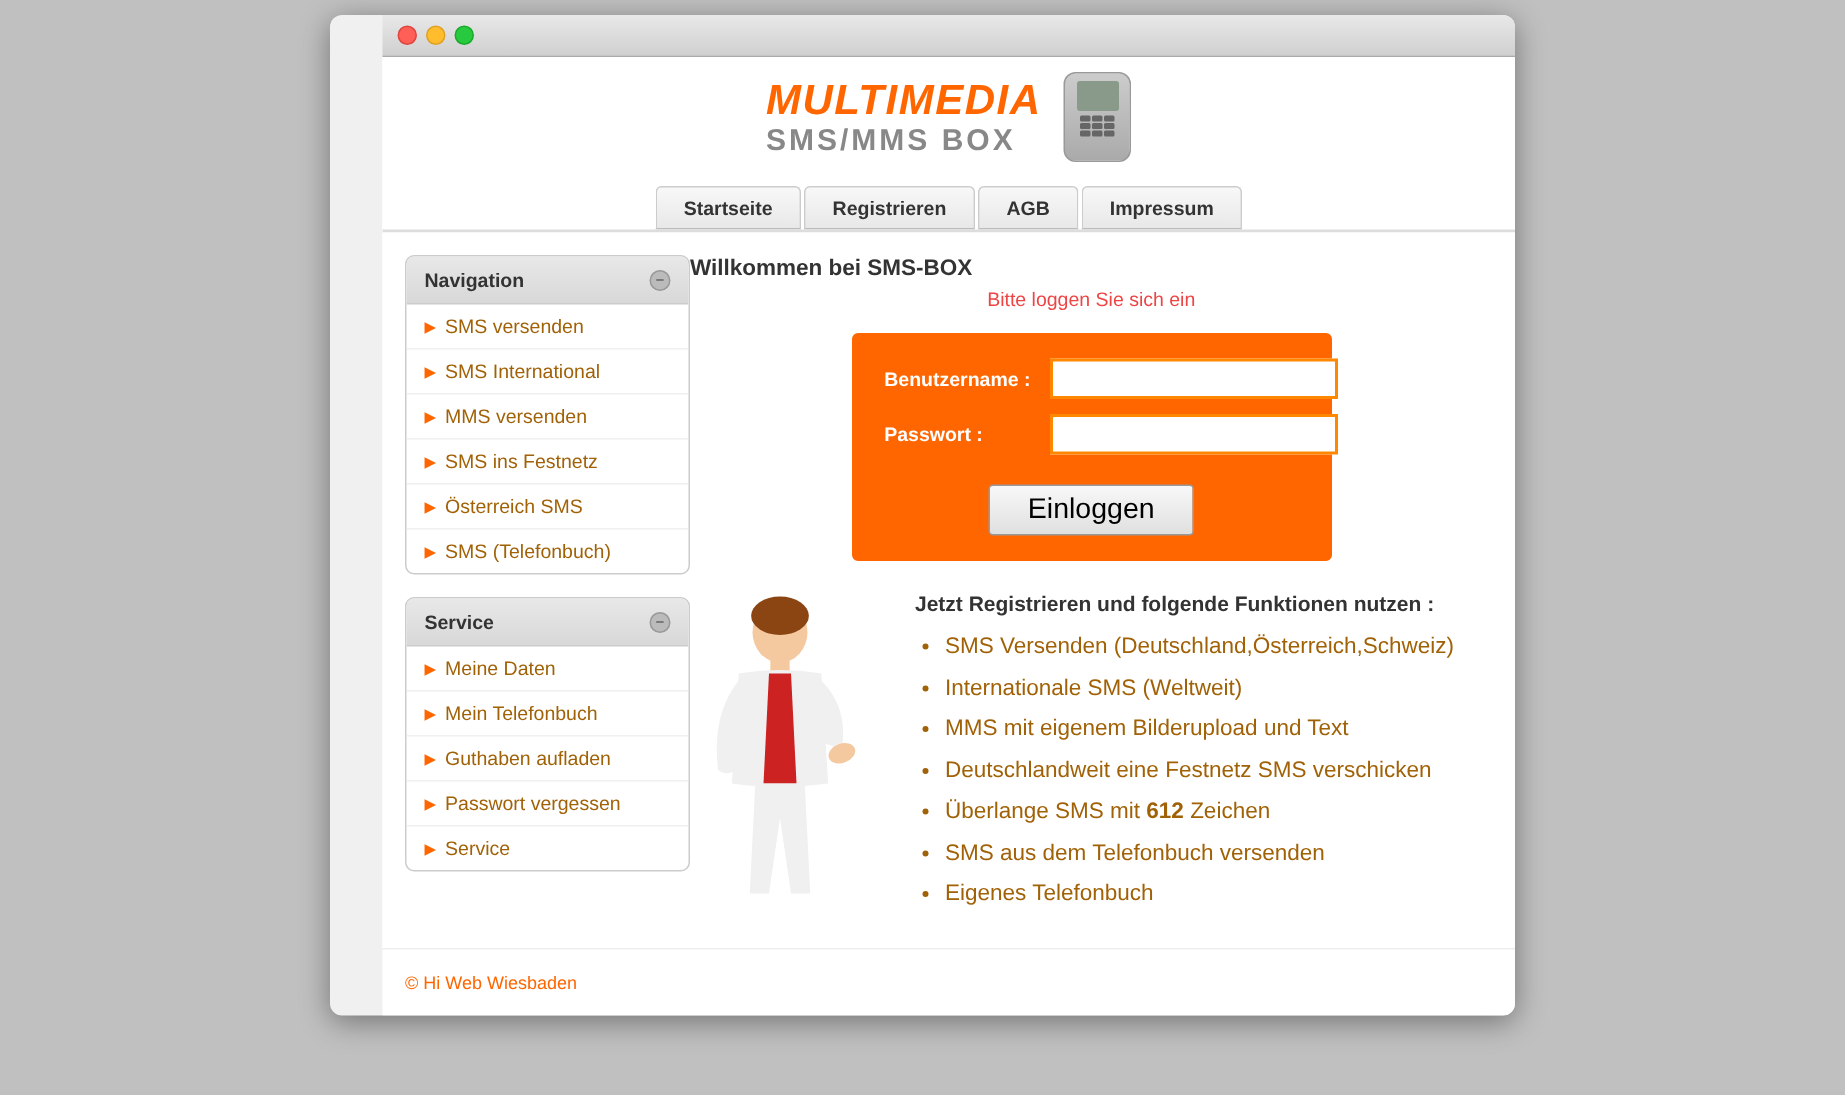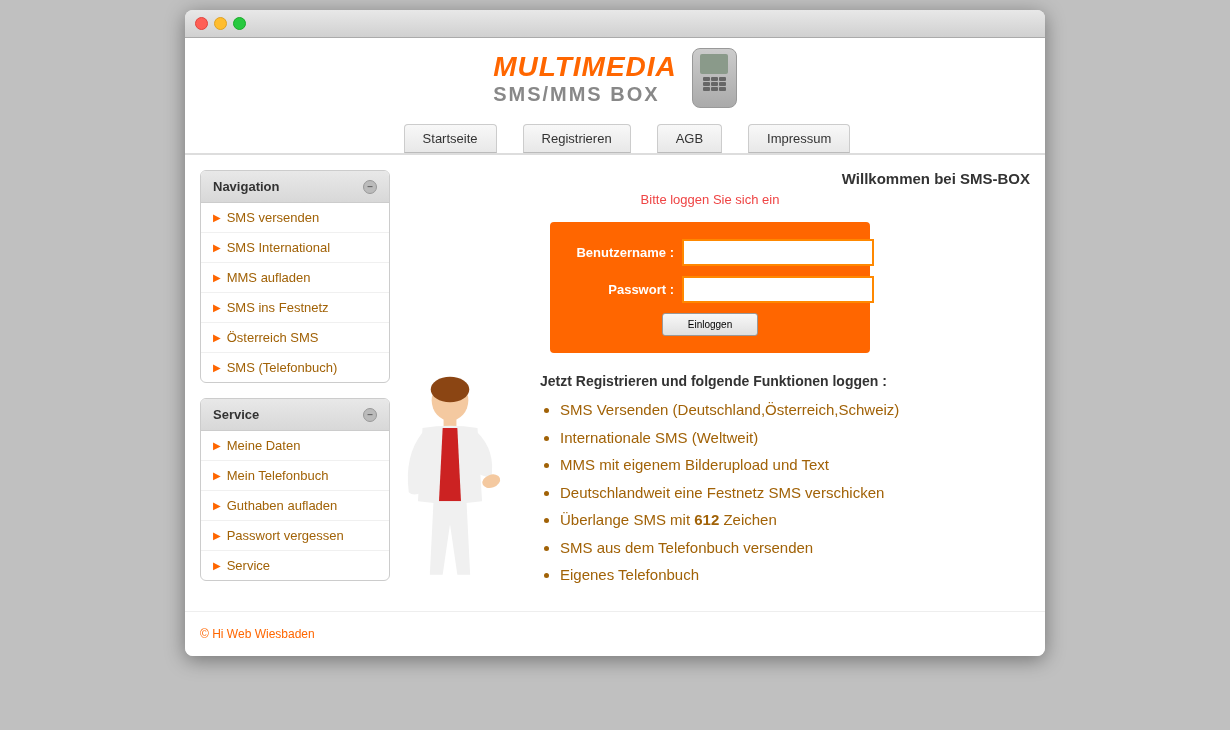--- a/index.html
+++ b/index.html
@@ -7,25 +7,26 @@
       background: #c0c0c0;
       font-family: Arial, Helvetica, sans-serif;
       font-size: 13px;
       display: flex;
       justify-content: center;
       align-items: flex-start;
       min-height: 730px;
       padding: 10px 0;
     }
     .browser-window {
-      width: 860px;
+      width: 790px;
       background: #f0f0f0;
       border-radius: 8px;
       box-shadow: 0 4px 20px rgba(0,0,0,0.4);
       overflow: hidden;
+      padding-left: 35px;
     }
     .browser-titlebar {
       background: linear-gradient(to bottom, #e8e8e8, #d0d0d0);
       height: 28px;
       display: flex;
       align-items: center;
       padding: 0 10px;
       gap: 6px;
       border-bottom: 1px solid #aaa;
     }
@@ -107,24 +108,23 @@
       gap: 2px;
       padding: 8px 0 0 0;
     }
     .nav-tab {
       padding: 6px 18px;
       background: linear-gradient(to bottom, #f8f8f8, #e8e8e8);
       border: 1px solid #ccc;
       border-bottom: 1px solid #bbb;
       cursor: pointer;
       font-size: 13px;
-      font-weight: 400;
+      font-weight: 700;
       color: #333;
       border-radius: 4px 4px 0 0;
-      margin-left: 24px;
     }
     
     .main-layout {
       display: flex;
       padding: 15px;
       background: white;
     }
     
     .sidebar {
       width: 190px;
@@ -177,21 +177,21 @@
     .sidebar-link {
       color: #a16207;
       text-decoration: none;
       font-size: 13px;
     }
     
     .main-content {
       flex: 1;
     }
     .welcome-title {
-      text-align: right;
+      text-align: left;
       font-weight: bold;
       font-size: 15px;
       color: #333;
       margin-bottom: 5px;
     }
     .login-prompt {
       text-align: center;
       color: #ef4444;
       font-size: 13px;
       margin-bottom: 15px;
@@ -207,41 +207,40 @@
     }
     .form-row {
       display: flex;
       align-items: center;
       margin-bottom: 10px;
     }
     .form-label {
       color: white;
       font-size: 13px;
       font-weight: bold;
-      text-align: right;
       width: 110px;
       padding-right: 8px;
       flex-shrink: 0;
     }
     .form-input {
       flex: 1;
       padding: 4px 6px;
       border: 2px solid #ff8800;
       font-size: 13px;
       outline: none;
       background: white;
     }
     .login-btn {
       display: block;
-      margin: 10px auto 0 auto;
+      margin: 20px auto 0 auto;
       padding: 5px 25px;
       background: linear-gradient(to bottom, #f8f8f8, #e0e0e0);
       border: 1px solid #999;
       cursor: pointer;
-      font-size: 10px;
+      font-size: 19px;
       border-radius: 3px;
     }
     
     .content-section {
       display: flex;
       gap: 20px;
       align-items: flex-start;
     }
     .person-img {
       width: 130px;
@@ -336,21 +335,21 @@
           <div class="sidebar-item">
             <span class="sidebar-arrow">▶</span>
             <a class="sidebar-link">SMS versenden</a>
           </div>
           <div class="sidebar-item">
             <span class="sidebar-arrow">▶</span>
             <a class="sidebar-link">SMS International</a>
           </div>
           <div class="sidebar-item">
             <span class="sidebar-arrow">▶</span>
-            <a class="sidebar-link">MMS aufladen</a>
+            <a class="sidebar-link">MMS versenden</a>
           </div>
           <div class="sidebar-item">
             <span class="sidebar-arrow">▶</span>
             <a class="sidebar-link">SMS ins Festnetz</a>
           </div>
           <div class="sidebar-item">
             <span class="sidebar-arrow">▶</span>
             <a class="sidebar-link">Österreich SMS</a>
           </div>
           <div class="sidebar-item">
@@ -424,21 +423,21 @@
 
               <path d="M90 65 Q110 85 105 115 L90 110 Q82 85 75 70 Z" fill="#f0f0f0"></path>
 
               <ellipse cx="105" cy="118" rx="10" ry="7" fill="#f4c9a0" transform="rotate(-20,105,118)"></ellipse>
 
               <path d="M42 140 L38 220 L52 220 L60 165 L68 220 L82 220 L78 140 Z" fill="#f0f0f0"></path>
             </svg>
           </div>
 
           <div class="register-info">
-            <div class="register-title">Jetzt Registrieren und folgende Funktionen loggen :</div>
+            <div class="register-title">Jetzt Registrieren und folgende Funktionen nutzen :</div>
             <ul class="register-list">
               <li>SMS Versenden (Deutschland,Österreich,Schweiz)</li>
               <li>Internationale SMS (Weltweit)</li>
               <li>MMS mit eigenem Bilderupload und Text</li>
               <li>Deutschlandweit eine Festnetz SMS verschicken</li>
               <li>
                 <span id="item5-text">Überlange SMS mit <strong>612</strong> Zeichen</span>
               </li>
               <li>SMS aus dem Telefonbuch versenden</li>
               <li>Eigenes Telefonbuch</li>

